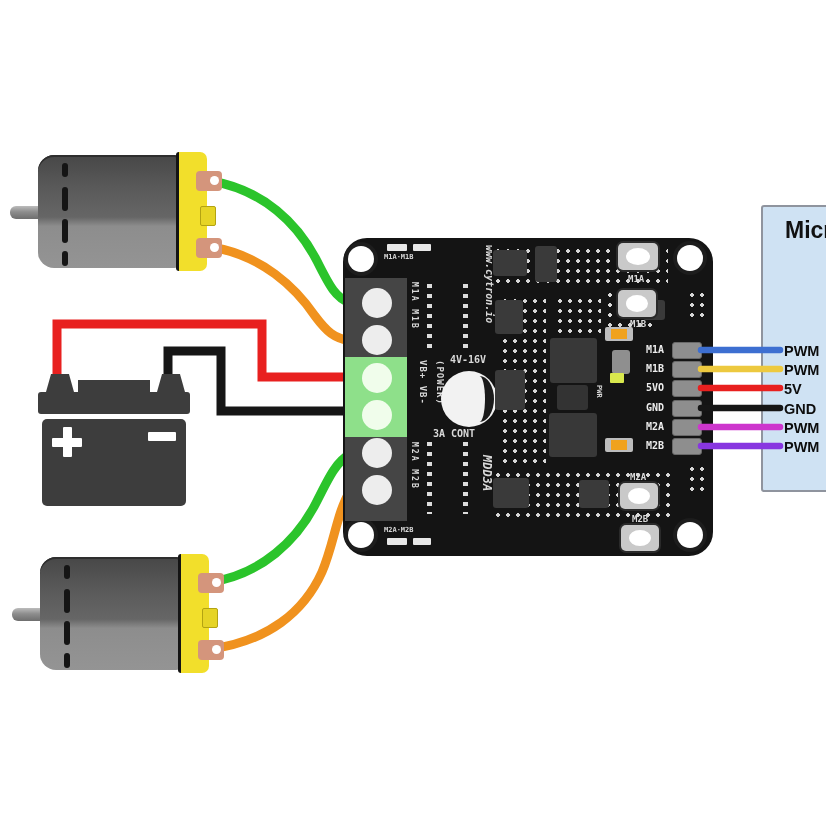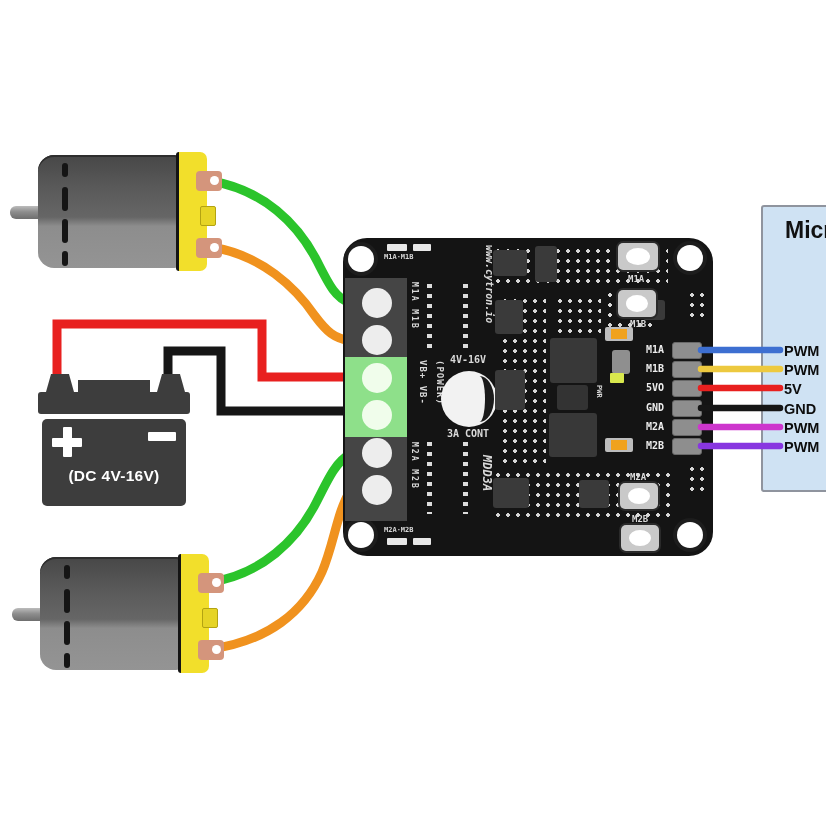--- a/index.html
+++ b/index.html
@@ -142,21 +142,20 @@
   <div class="blid"></div>
   <div class="bbody">
     <span class="abs" style="left:10px;top:8px;width:30px;height:30px">
       <i class="plusbar" style="position:absolute;left:0;top:11px;width:30px;height:9px"></i>
       <i class="plusbar" style="position:absolute;left:11px;top:0;width:9px;height:30px"></i>
     </span>
     <span class="abs" style="left:106px;top:13px;width:28px;height:9px">
       <i class="plusbar" style="position:absolute;left:0;top:0;width:28px;height:9px"></i>
     </span>
   </div>
-  <div class="blabel">(DC 4V-16V)</div>
 </div>
 
 <div class="board">
 
   <div class="mhole" style="left:5px;top:8px"></div>
   <div class="mhole" style="left:334px;top:7px"></div>
   <div class="mhole" style="left:5px;top:284px"></div>
   <div class="mhole" style="left:334px;top:284px"></div>
 
   <div class="tblock">
@@ -178,21 +177,21 @@
   <div class="padrect" style="left:44px;top:300px;width:20px"></div>
   <div class="padrect" style="left:70px;top:300px;width:18px"></div>
 
   <div class="silk vtext" style="left:76px;top:44px;width:76px;height:12px;font-size:8px;letter-spacing:2px">M1A M1B</div>
   <div class="silk vtext" style="left:85px;top:122px;width:76px;height:13px;font-size:9px;letter-spacing:1px">VB+ VB-</div>
   <div class="silk vtext" style="left:102px;top:122px;width:76px;height:13px;font-size:9px;letter-spacing:1px">(POWER)</div>
   <div class="silk vtext" style="left:76px;top:204px;width:76px;height:12px;font-size:8px;letter-spacing:2px">M2A M2B</div>
   <div class="silk vtext" style="left:152px;top:7px;width:115px;height:12px;font-size:10px;font-style:italic">www.cytron.io</div>
   <div class="silk vtext" style="left:151px;top:217px;width:75px;height:12px;font-size:12px;font-style:italic">MDD3A</div>
   <div class="silk" style="left:95px;top:116px;width:60px;font-size:10px;text-align:center">4V-16V</div>
-  <div class="silk" style="left:90px;top:190px;width:70px;font-size:10px;text-align:center">3A CONT</div>
+  <div class="silk" style="left:90px;top:190px;width:70px;font-size:10px;">3A CONT</div>
   <div class="silk vtext" style="left:260px;top:147px;width:24px;height:8px;font-size:7px">PWR</div>
 
   <div class="buzzer">
     <div class="crescent"></div>
   </div>
 
   <div class="dashcol" style="left:84px;top:46px;height:68px"></div>
   <div class="dashcol" style="left:120px;top:46px;height:68px"></div>
   <div class="dashcol" style="left:84px;top:204px;height:72px"></div>
   <div class="dashcol" style="left:120px;top:204px;height:72px"></div>

